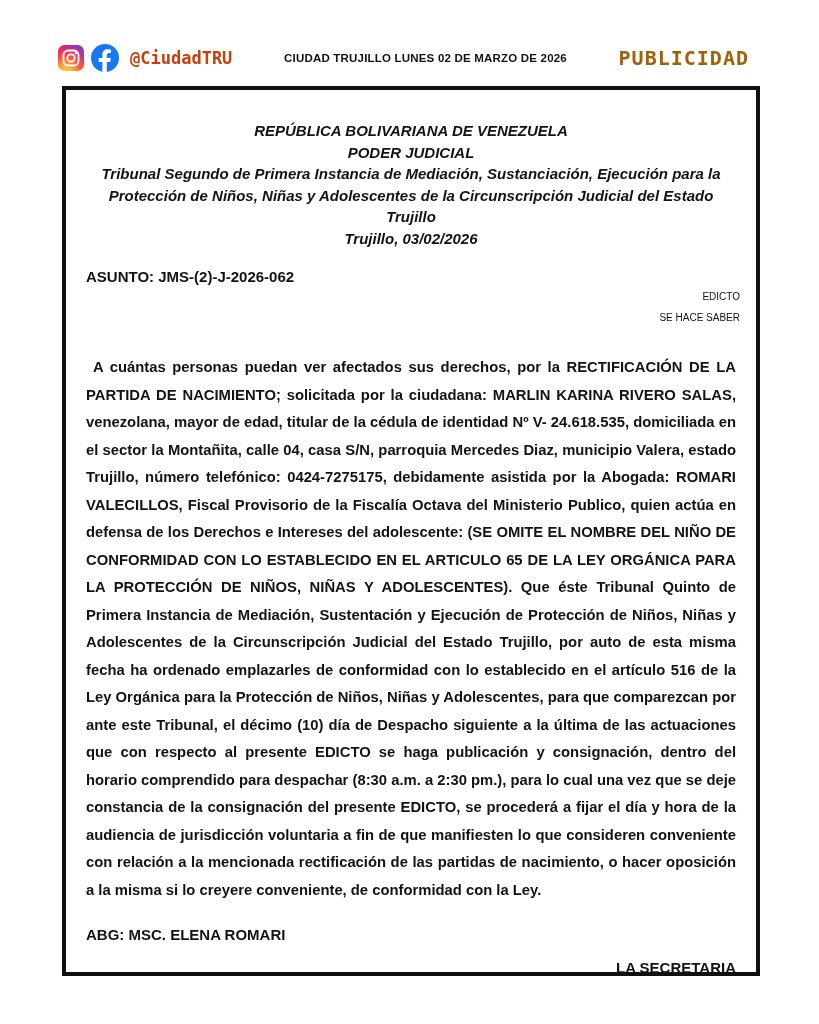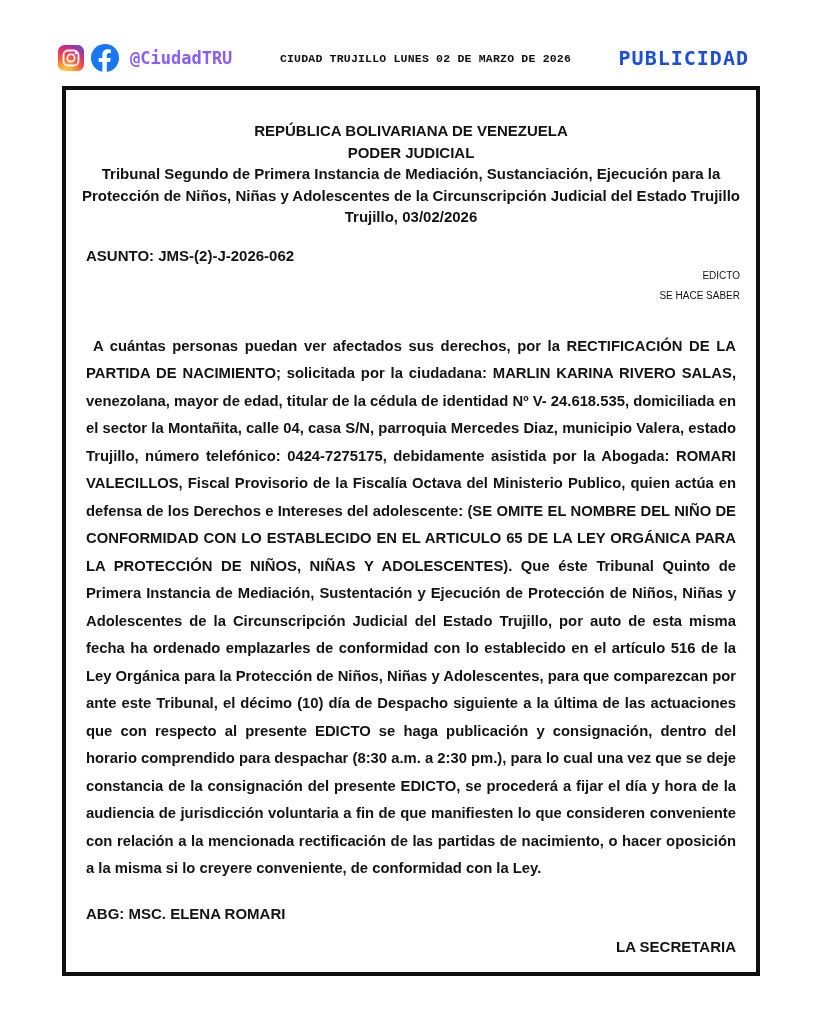--- a/index.html
+++ b/index.html
@@ -33,25 +33,25 @@
     align-items: center;
     gap: 7px;
   }
   .icon-ig svg { width: 26px; height: 26px; display: block; }
   .icon-fb svg { width: 28px; height: 28px; display: block; }
   .handle {
     font-family: "DejaVu Sans Mono", monospace;
     font-weight: bold;
     font-size: 17px;
     letter-spacing: 0px;
-    color: #8b5cf6;
+    color: #c2410c;
     margin-left: 4px;
   }
   .dateline {
-    font-family: Liberation Mono, monospace;
+    font-family: Liberation Sans, sans-serif;
     font-weight: bold;
     font-size: 11.5px;
     letter-spacing: 0.2px;
     color: #111;
     white-space: nowrap;
   }
   .publicidad {
     font-family: "DejaVu Sans Mono", monospace;
     font-weight: bold;
     font-size: 20px;
@@ -69,20 +69,21 @@
     box-sizing: border-box;
     border: 4px solid #101010;
     background: #ffffff;
     padding: 30px 16px 20px 16px;
   }
   .doc-heading {
     text-align: center;
     font-weight: bold;
     font-size: 15px;
     line-height: 21.5px;
+    font-style: italic;
   }
   .asunto {
     margin-top: 17px;
     font-weight: bold;
     font-size: 15px;
     line-height: 21px;
     text-align: left;
     padding-left: 4px;
   }
   .edicto, .sehacesaber {
@@ -136,21 +137,21 @@
       </span>
       <span class="icon-fb">
         <svg viewBox="0 0 36 36">
           <circle cx="18" cy="18" r="18" fill="#1877F2"></circle>
           <path fill="#ffffff" d="M24.6 23.3l.8-5.3h-5.1v-3.4c0-1.45.71-2.87 2.99-2.87h2.31V7.21s-2.1-.36-4.1-.36c-4.18 0-6.92 2.54-6.92 7.12v4.03h-4.67v5.3h4.67v12.46c.94.15 1.9.23 2.88.23s1.94-.08 2.88-.23V23.3h4.26z"></path>
         </svg>
       </span>
       <span class="handle">@CiudadTRU</span>
     </div>
     <div class="dateline">CIUDAD TRUJILLO LUNES 02 DE MARZO DE 2026</div>
-    <div class="publicidad" style="color: #1d4ed8;">PUBLICIDAD</div>
+    <div class="publicidad" style="color: #a16207;">PUBLICIDAD</div>
   </div>
 
   <div class="doc-frame">
 
     <div class="doc-heading">
       <div>REPÚBLICA BOLIVARIANA DE VENEZUELA</div>
       <div>PODER JUDICIAL</div>
       <div>Tribunal Segundo de Primera Instancia de Mediación, Sustanciación, Ejecución para la Protección de Niños, Niñas y Adolescentes de la Circunscripción Judicial del Estado Trujillo</div>
       <div>Trujillo, 03/02/2026</div>
     </div>

